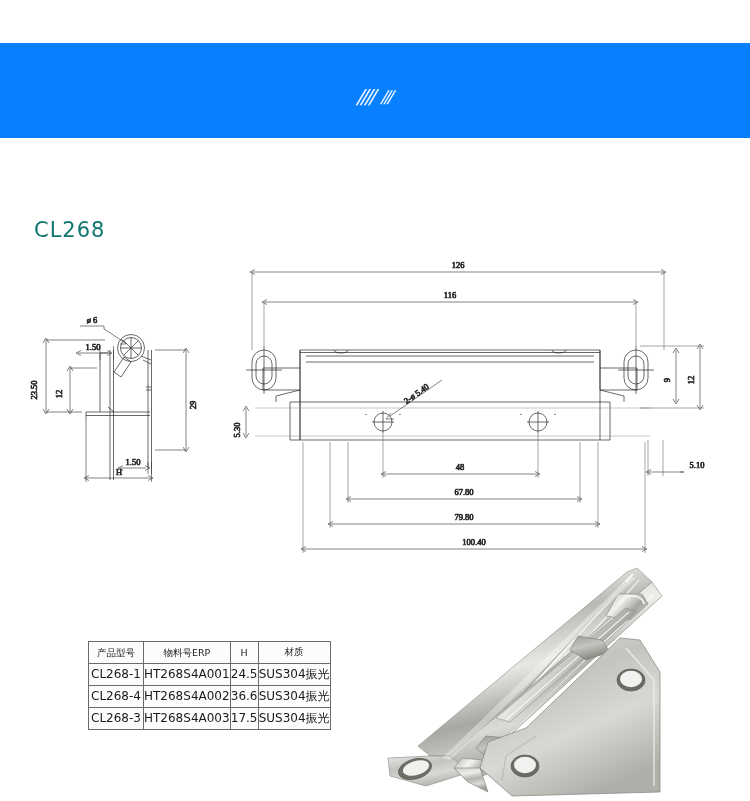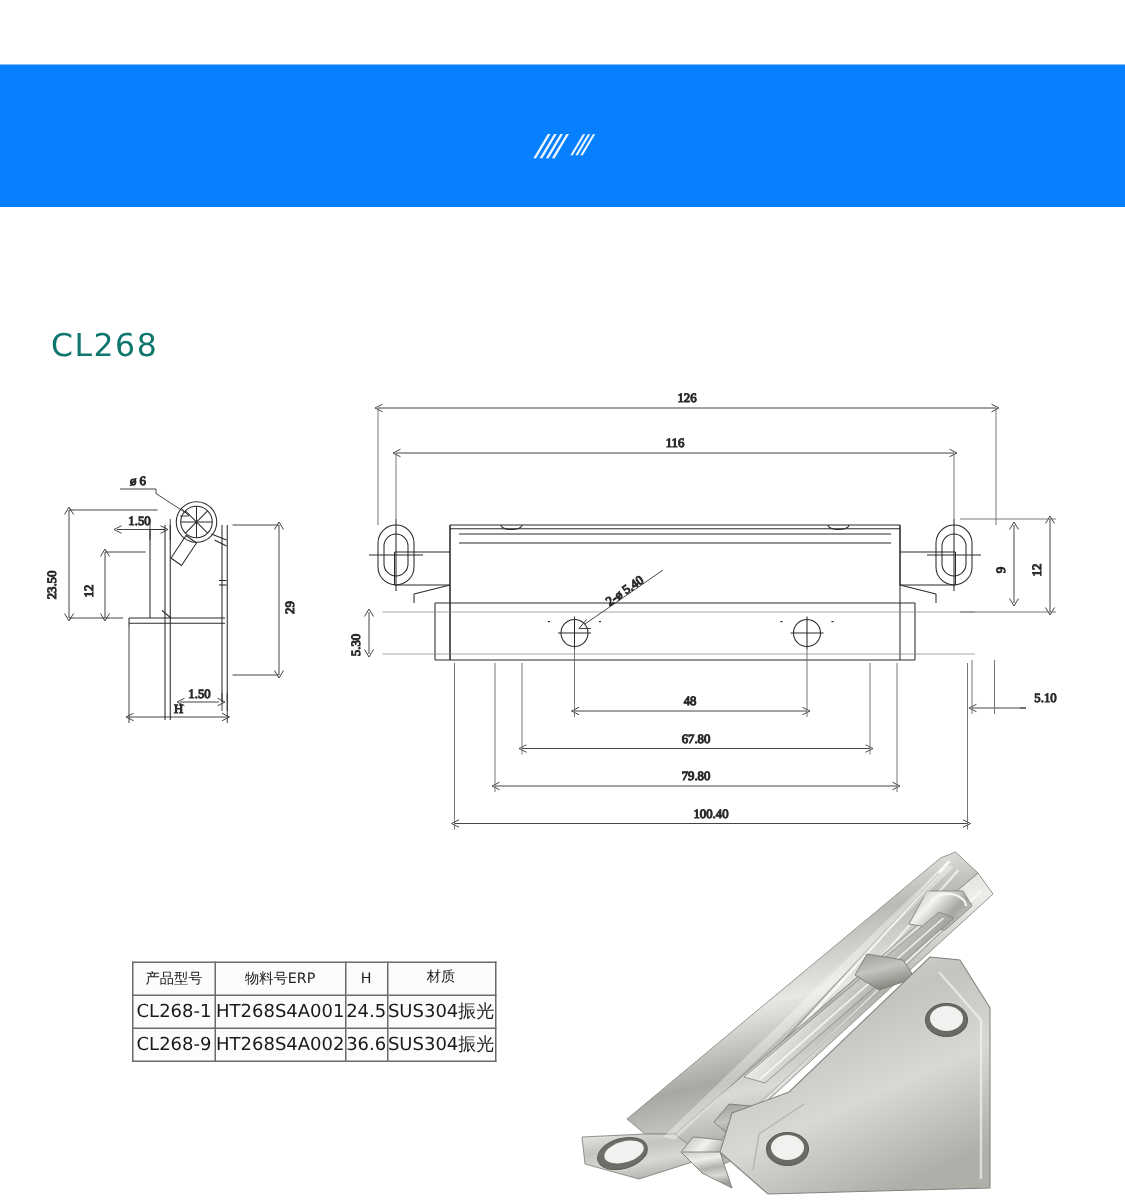--- a/index.html
+++ b/index.html
@@ -370,23 +370,29 @@
       </tr>
     </thead>
     <tbody>
       <tr>
         <td>CL268-1</td>
         <td>HT268S4A001</td>
         <td>24.5</td>
         <td>SUS304振光</td>
       </tr>
       <tr>
-        <td>CL268-9</td>
+        <td>CL268-4</td>
         <td>HT268S4A002</td>
         <td>36.6</td>
+        <td>SUS304振光</td>
+      </tr>
+      <tr>
+        <td>CL268-3</td>
+        <td>HT268S4A003</td>
+        <td>17.5</td>
         <td>SUS304振光</td>
       </tr>
     </tbody>
   </table>
 </div>
 
 <div class="photo">
 <svg width="420" height="241" viewBox="0 0 420 241" xmlns="http://www.w3.org/2000/svg">
   <defs>
     <linearGradient id="steelA" x1="0" y1="0" x2="0.3" y2="1">

